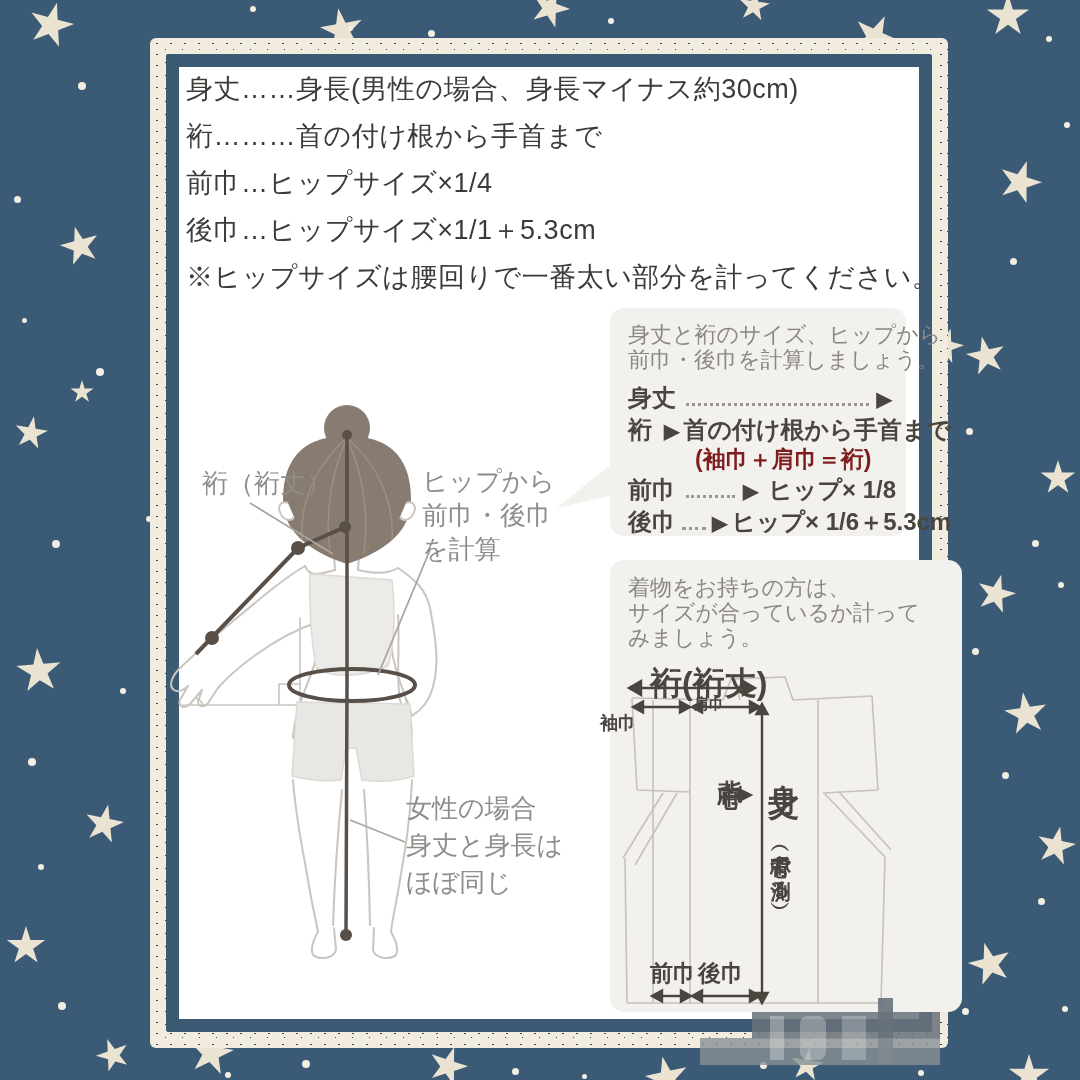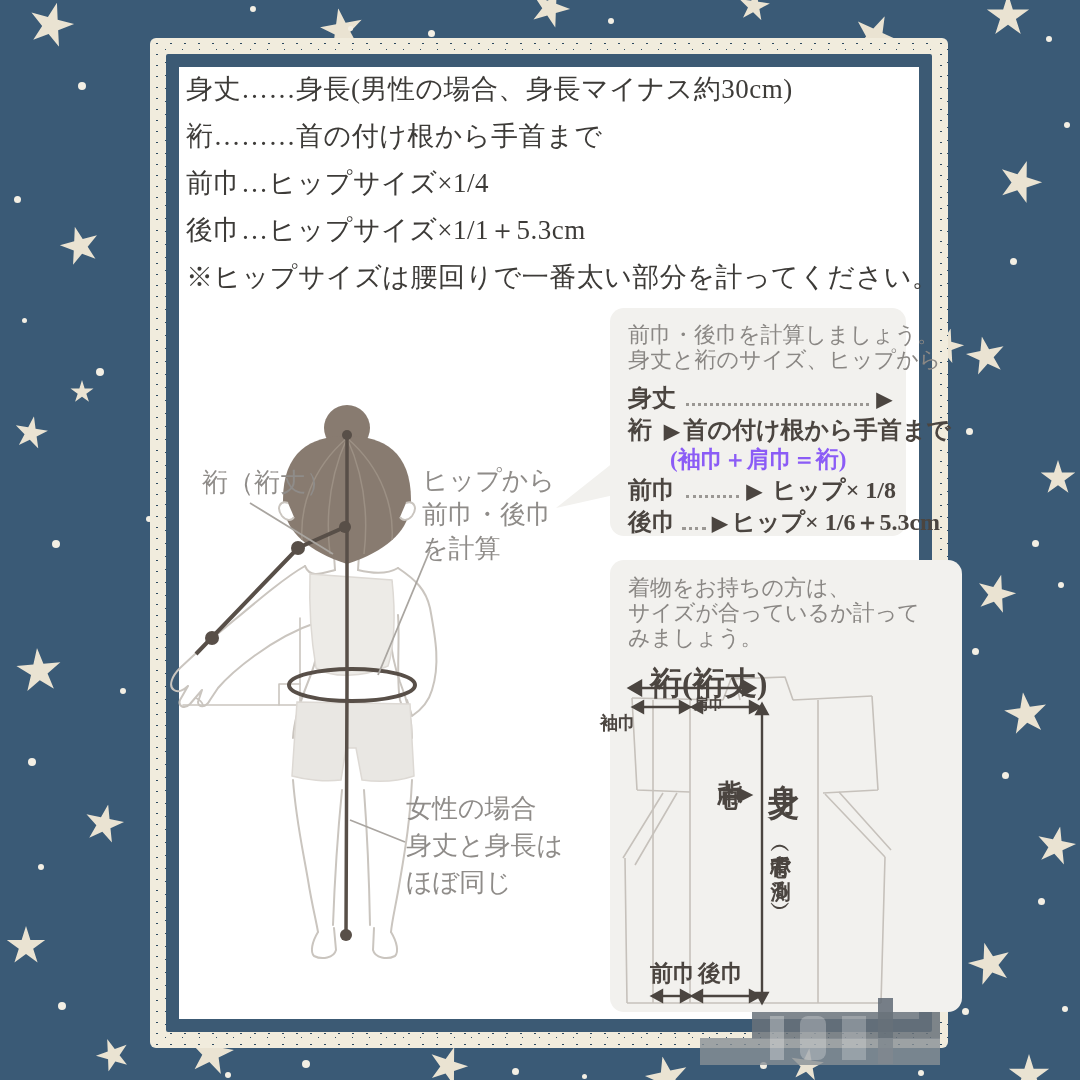--- a/index.html
+++ b/index.html
@@ -1,19 +1,19 @@
 <!DOCTYPE html>
 <html><head>
 <meta charset="utf-8">
 <style>
   html,body{margin:0;padding:0;}
   .page{
     position:relative; width:1080px; height:1080px; overflow:hidden;
     background:#3a5a76;
-    font-family:Liberation Serif, serif;
+    font-family:Liberation Sans, sans-serif;
   }
   
   .star{position:absolute;background:#eae3d2;
     clip-path:polygon(50% 0%,61% 35%,98% 35%,68% 57%,79% 91%,50% 70%,21% 91%,32% 57%,2% 35%,39% 35%);
     z-index:1;}
   .dot{position:absolute;background:#f3efe4;border-radius:50%;z-index:1;}
   
   .card{
     position:absolute;left:150px;top:38px;width:798px;height:1010px;z-index:2;
     background:
@@ -36,21 +36,21 @@
   .panel-tail{position:absolute;left:556px;top:462px;width:58px;height:46px;background:#f2f1ee;
     clip-path:polygon(100% 0,100% 72%,0 100%);z-index:3;}
   .pintro{position:absolute;color:#8a8784;font-size:22px;line-height:25px;white-space:nowrap;}
   .crow{position:absolute;left:18px;right:10px;display:flex;align-items:baseline;
     color:#4b4540;font-weight:bold;font-size:24px;white-space:nowrap;}
   .clabel{flex:0 0 auto;}
   .leader{flex:1 1 auto;border-bottom:3px dotted #9b9894;margin:0 8px 7px 10px;min-width:20px;}
   .leader-short{flex:0 0 24px;border-bottom:3px dotted #9b9894;margin:0 6px 7px 6px;}
   .carrow{flex:0 0 auto;font-size:20px;margin-right:4px;}
   .cvalue{flex:0 0 auto;}
-  .csub{position:absolute;left:60px;color:#8b5cf6;font-weight:bold;font-size:23px;white-space:nowrap;}
+  .csub{position:absolute;left:85px;color:#7f1d1d;font-weight:bold;font-size:23px;white-space:nowrap;}
   
   .klabel{position:absolute;color:#4b4540;font-weight:bold;z-index:4;white-space:nowrap;}
   .kvert{writing-mode:vertical-rl;}
   svg{position:absolute;z-index:3;overflow:visible;}
   
   .wm{position:absolute;z-index:6;}
 </style>
 </head>
 <body>
 <div class="page">
@@ -135,22 +135,22 @@
   </div>
   <div class="ann" style="left:422px;top:464px">
     <div>ヒップから</div>
     <div>前巾・後巾</div>
     <div>を計算</div>
   </div>
 
   <div class="panel-tail"></div>
   <div class="panel" style="left:610px;top:308px;width:296px;height:228px">
     <div class="pintro" style="left:18px;top:14px">
+      <div>身丈と裄のサイズ、ヒップから</div>
       <div>前巾・後巾を計算しましょう。</div>
-      <div>身丈と裄のサイズ、ヒップから</div>
     </div>
     <div class="crow" style="top:74px">
       <span class="clabel">身丈</span>
       <span class="leader"></span>
       <span class="carrow">▶</span>
     </div>
     <div class="crow" style="top:106px">
       <span class="clabel">裄</span>
       <span class="carrow" style="margin-left:12px">▶</span>
       <span class="cvalue">首の付け根から手首まで</span>

